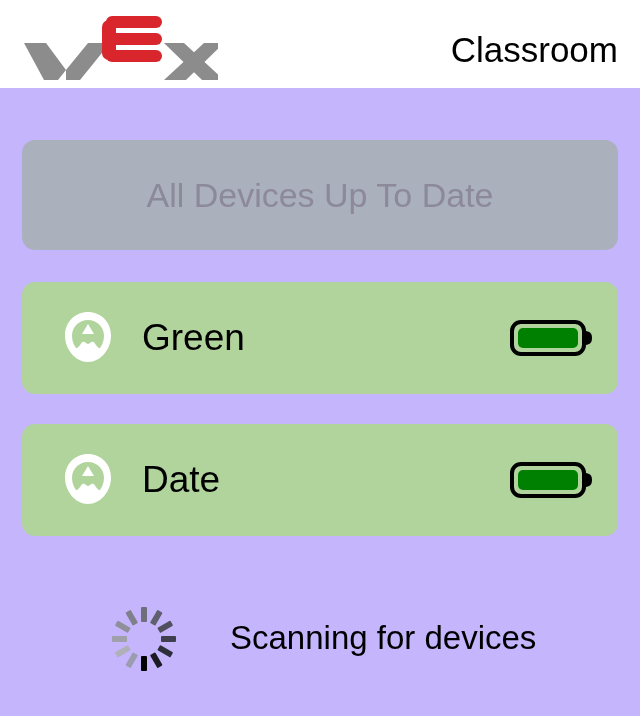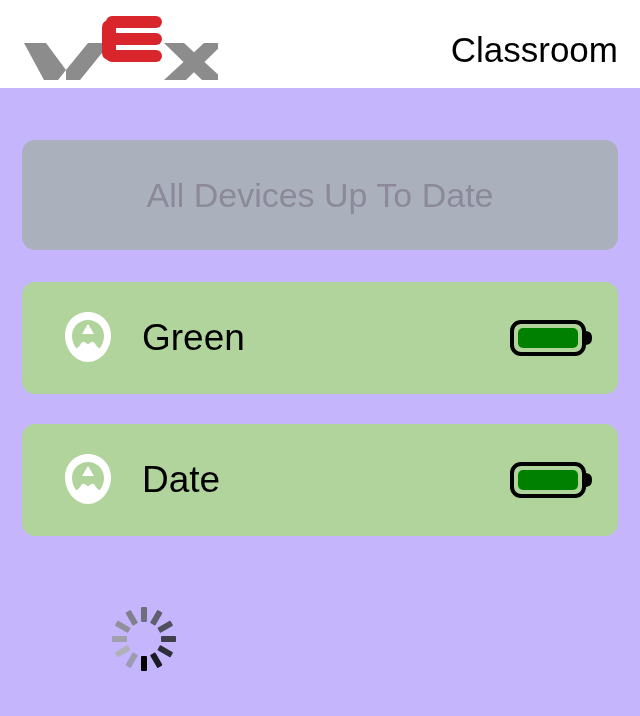--- a/index.html
+++ b/index.html
@@ -232,15 +232,16 @@
         <i style="transform: rotate(90deg); background: rgb(63, 63, 77);"></i>
         <i style="transform: rotate(60deg); background: rgb(79, 79, 93);"></i>
         <i style="transform: rotate(30deg); background: rgb(95, 95, 109);"></i>
         <i style="transform: rotate(0deg); background: rgb(111, 111, 124);"></i>
         <i style="transform: rotate(-30deg); background: rgb(128, 128, 140);"></i>
         <i style="transform: rotate(-60deg); background: rgb(144, 144, 155);"></i>
         <i style="transform: rotate(-90deg); background: rgb(160, 160, 170);"></i>
         <i style="transform: rotate(-120deg); background: rgb(176, 176, 185);"></i>
         <i style="transform: rotate(-150deg); background: rgb(156, 156, 176);"></i>
       </span>
+    <span class="scan-text">Scanning for devices</span>
   </div>
 
 </div>
 
 </body></html>

